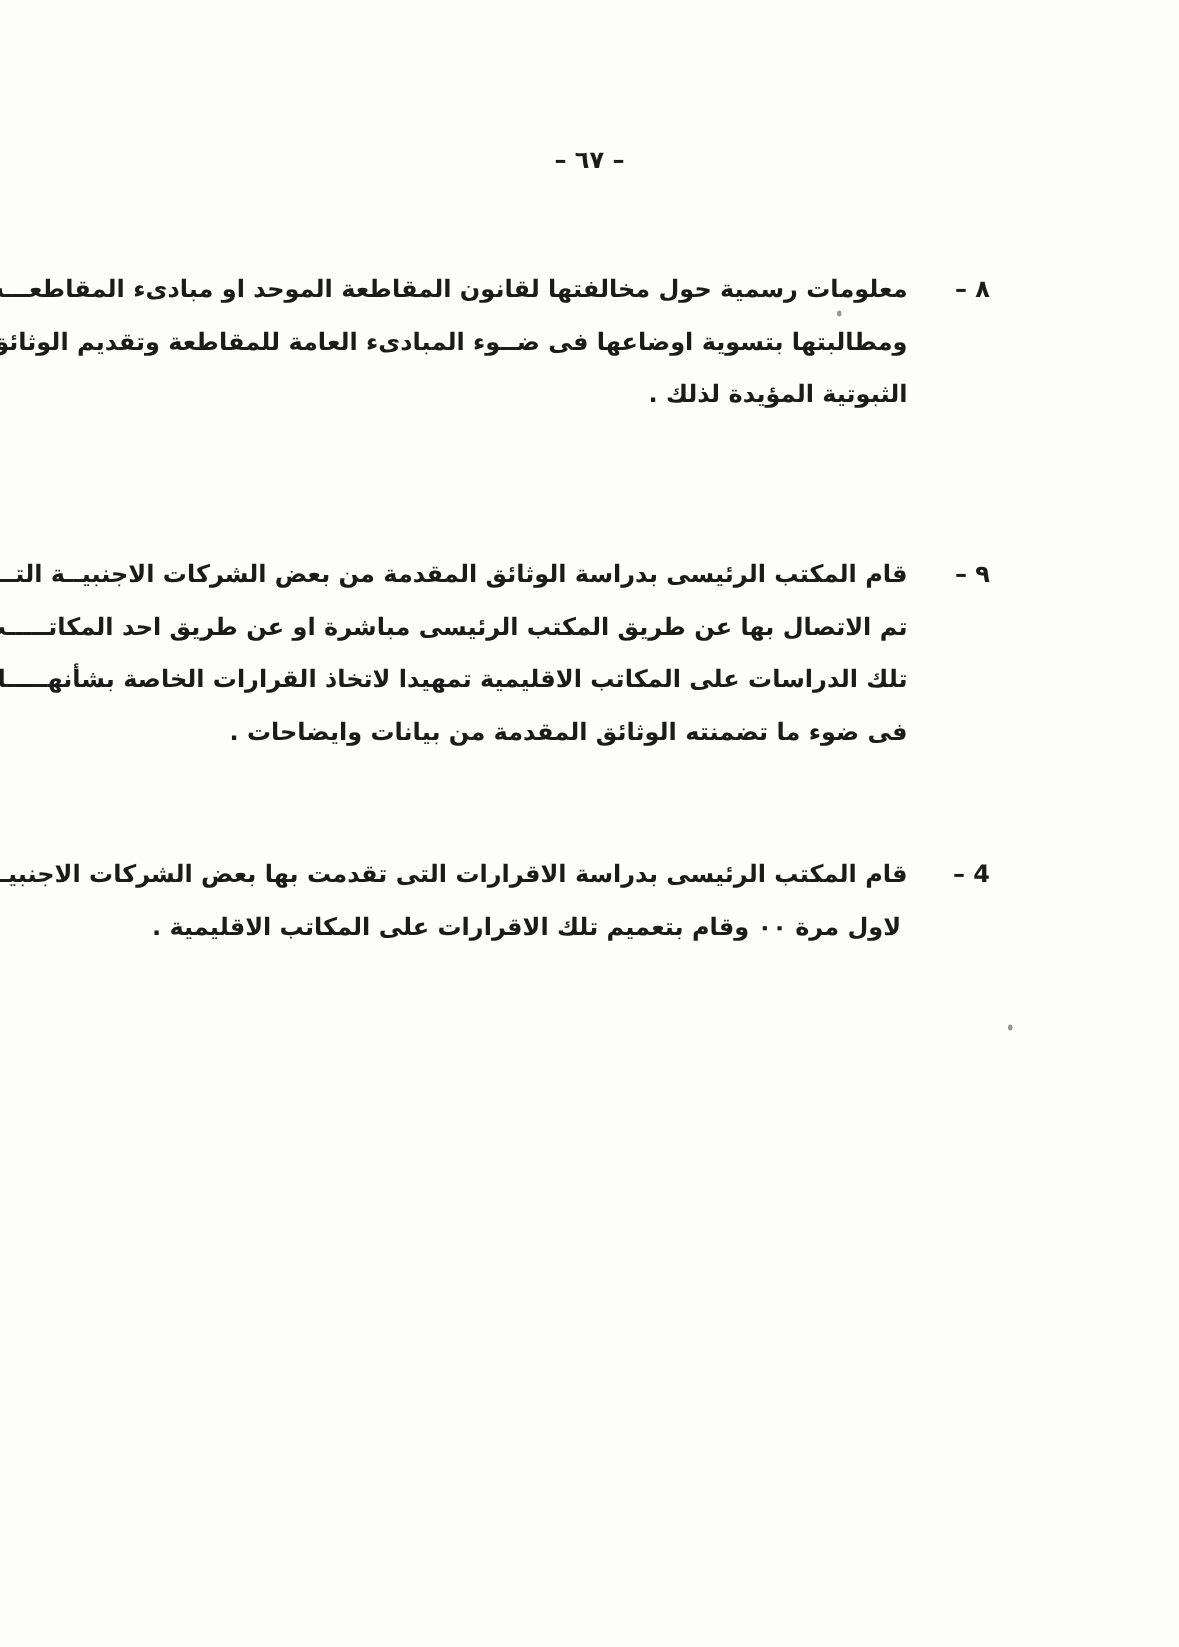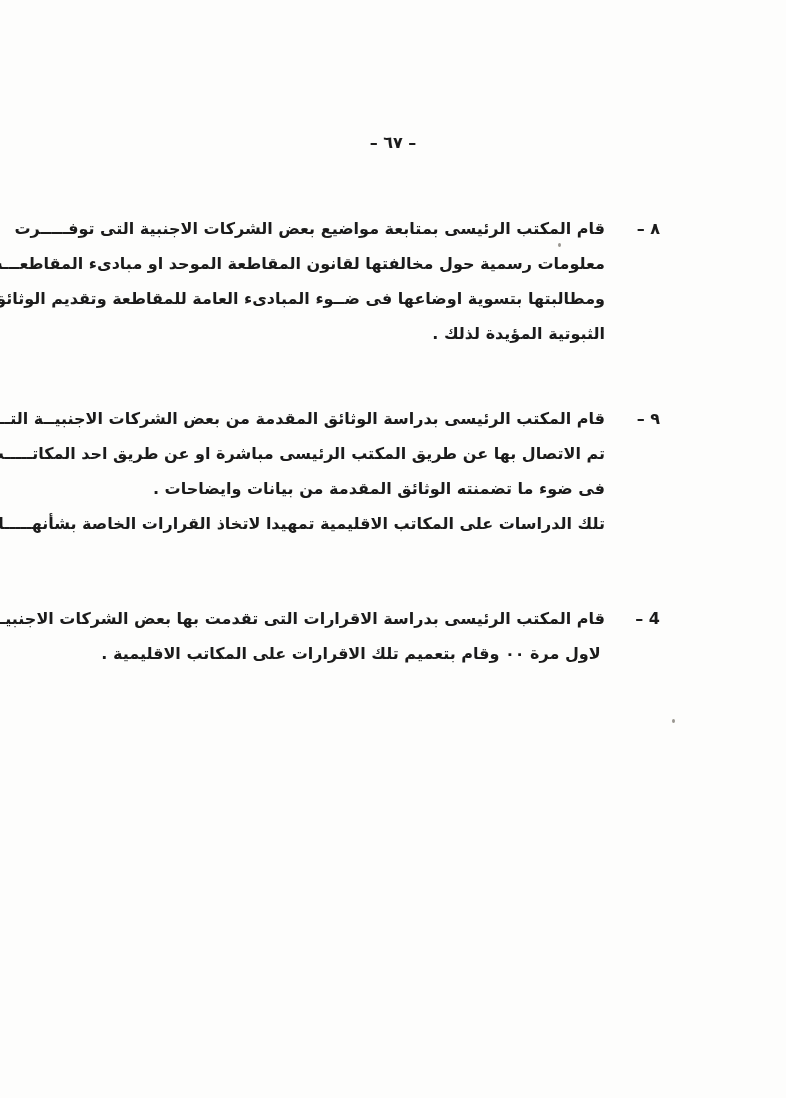--- a/index.html
+++ b/index.html
@@ -11,21 +11,20 @@
     width:786px;height:1098px;
     background:var(--bg);
     font-family:"DejaVu Sans",sans-serif;
   }
   .page{
     position:relative;
     width:786px;height:995px;
     background:var(--bg);
     overflow:hidden;
     color:var(--ink);
-    margin-top:36px;
   }
   .page-number{
     position:absolute;
     top:97px;left:0;width:786px;
     text-align:center;
     font-size:16px;
     font-weight:bold;
     letter-spacing:3px;
     color:var(--ink);
   }
@@ -76,34 +75,33 @@
 </style>
 </head>
 <body>
 
 <div class="page">
   <div class="page-number" dir="rtl">– ٦٧ –</div>
   <div id="paragraphs">
   <div class="paragraph para-0" dir="rtl">
     <span class="para-marker">٨ –</span>
     <div class="para-lines">
-          <div class="line align-justify">قام المكتب الرئيسى بمتابعة  مواضيع بعض الشركات الاجنبية التى توفـــــرت</div>
           <div class="line align-justify">معلومات رسمية حول مخالفتها لقانون المقاطعة الموحد او مبادىء المقاطعـــة</div>
           <div class="line align-justify">ومطالبتها بتسوية اوضاعها فى ضــوء المبادىء  العامة للمقاطعة وتقديم الوثائق</div>
           <div class="line align-right">الثبوتية المؤيدة لذلك .</div>
         </div>
   </div>
 
   <div class="paragraph para-1" dir="rtl">
     <span class="para-marker">٩ –</span>
     <div class="para-lines">
           <div class="line align-justify">قام المكتب الرئيسى بدراسة الوثائق المقدمة من بعض الشركات الاجنبيــة التـــى</div>
           <div class="line align-justify">تم الاتصال بها عن طريق المكتب الرئيسى مباشرة او عن طريق احد المكاتـــــب</div>
+          <div class="line align-justify">تلك الدراسات على المكاتب الاقليمية تمهيدا لاتخاذ القرارات الخاصة بشأنهـــــا</div>
           <div class="line align-right">فى ضوء ما تضمنته الوثائق المقدمة من بيانات وايضاحات .</div>
-          <div class="line align-justify">تلك الدراسات على المكاتب الاقليمية تمهيدا لاتخاذ القرارات الخاصة بشأنهـــــا</div>
         </div>
   </div>
 
   <div class="paragraph para-2" dir="rtl">
     <span class="para-marker">4 –</span>
     <div class="para-lines">
           <div class="line align-justify">قام المكتب الرئيسى بدراسة الاقرارات التى تقدمت بها بعض الشركات الاجنبيــــة</div>
           <div class="line align-center">لاول مرة ٠٠ وقام بتعميم تلك الاقرارات على المكاتب الاقليمية .</div>
         </div>
   </div>

